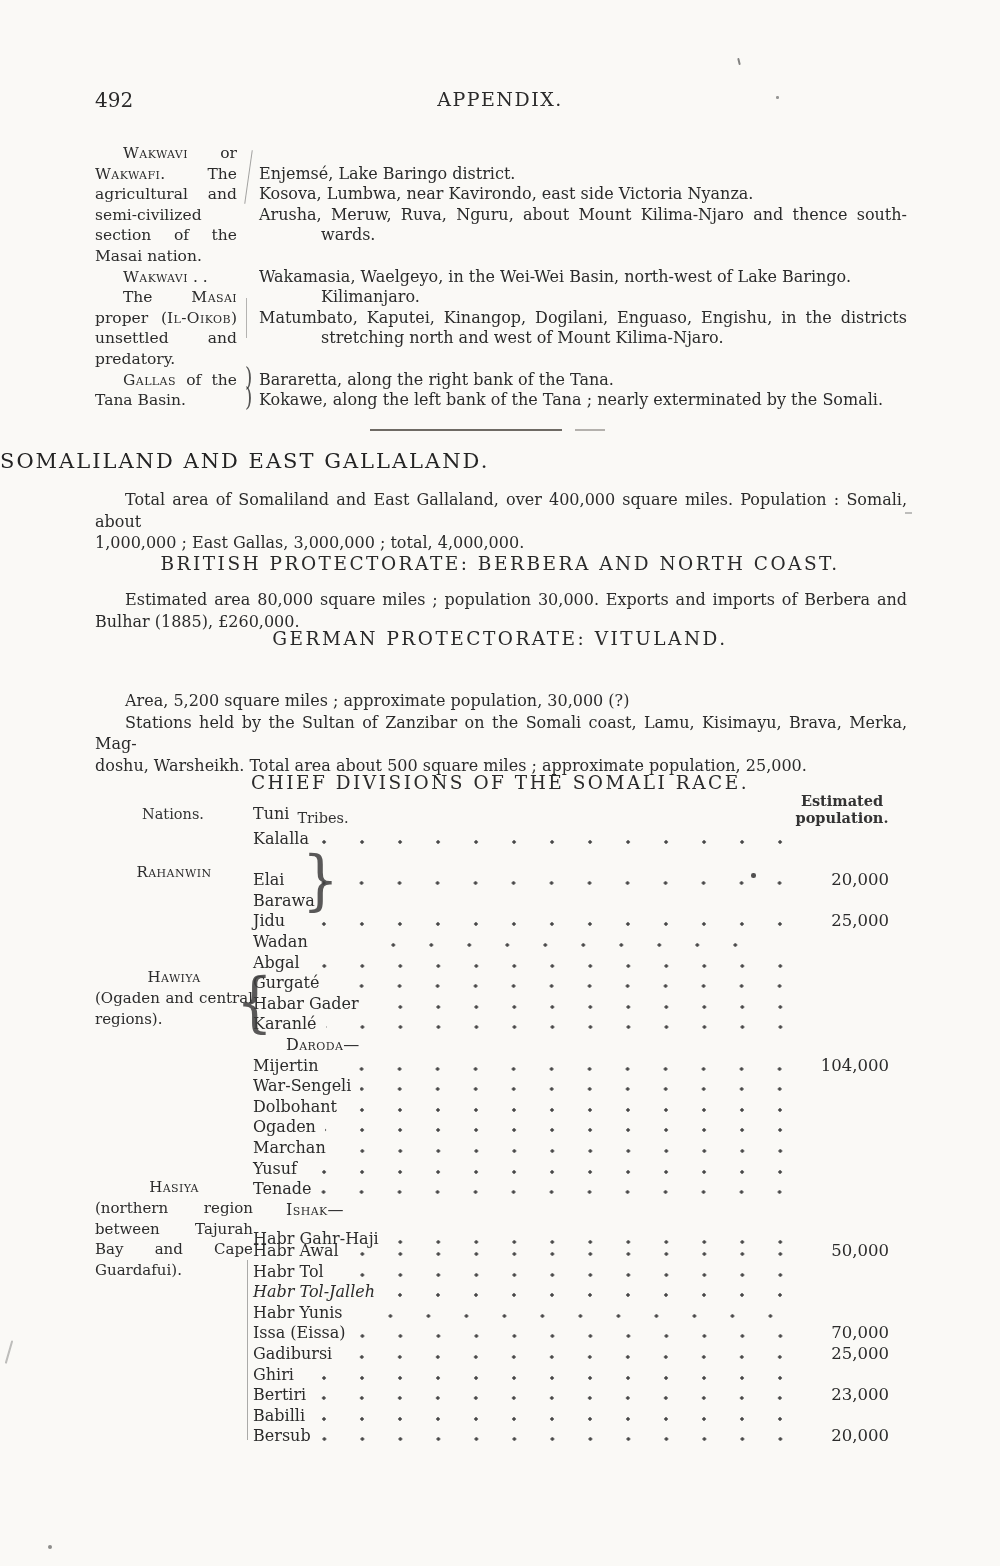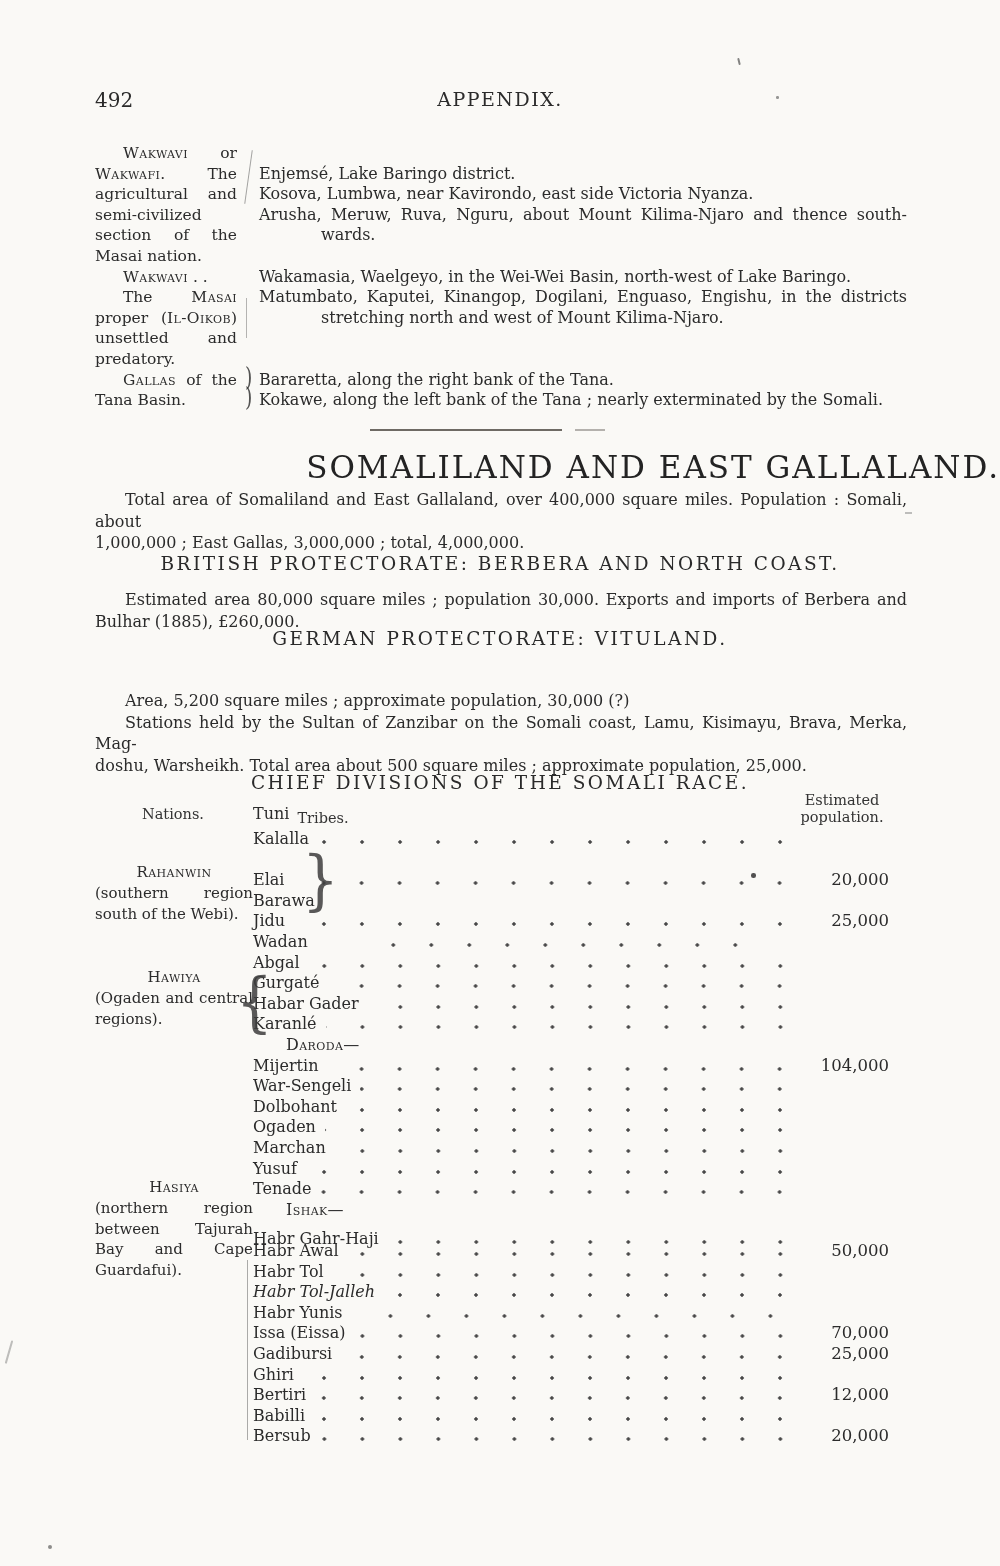--- a/index.html
+++ b/index.html
@@ -26,31 +26,31 @@
   .gz-line{position:relative;}
   .gz-line.j{text-align:justify;text-align-last:justify;}
   .gz-line.i{margin-left:62px;}
   .paren{position:absolute;left:-14px;top:-3px;font-size:19px;display:inline-block;
          transform:scaleY(1.35);opacity:.8;}
 
   
   .rule{background:#6e6a64;height:1.6px;}
 
   
-  .title-lg{left:0;right:0;text-align:right;font-size:31px;letter-spacing:2px;color:#232323;}
+  .title-lg{left:0;right:0;text-align:left;font-size:21px;letter-spacing:2px;color:#232323;}
   .title-md{left:0;right:0;text-align:center;font-size:18.5px;letter-spacing:2.5px;color:#2a2a2a;}
   .para{left:95px;width:812px;font-size:16px;line-height:21.5px;}
   .indent1{text-indent:30px;}
   .just{text-align:justify;text-align-last:justify;}
 
   
   .col-head{font-size:14.5px;color:#333;}
   #h-nations{left:95px;top:806px;width:156px;text-align:center;}
   #h-tribes{left:253px;top:810px;width:140px;text-align:center;}
-  #h-pop{left:795px;top:792px;width:94px;text-align:center;line-height:17px;}
+  #h-pop{left:795px;top:792px;width:94px;text-align:center;line-height:17px;font-weight:bold;}
 
   .t-row{position:absolute;left:253px;width:636px;height:21px;display:flex;
          align-items:baseline;font-size:16px;}
   .t-name{white-space:nowrap;padding-right:9px;}
   .t-leader{flex:1;align-self:flex-end;height:15px;
     background-image:radial-gradient(circle,#474747 1.5px,rgba(0,0,0,0) 1.8px);
     background-size:38px 10px;background-repeat:repeat-x;
     background-position:right 4px bottom 3px;}
   .t-leader.no{background:none;}
   .t-pop{width:86px;text-align:right;font-size:16.5px;white-space:nowrap;}
@@ -86,20 +86,21 @@
       </div>
       <div class="gz-entry">
         <div class="gz-label"><span class="sc">Wakwavi</span><span> .   .</span></div>
         <div class="gz-lines">
           <div class="gz-line"><span>Wakamasia, Waelgeyo, in the Wei-Wei Basin, north-west of Lake Baringo.</span></div>
         </div>
       </div>
       <div class="gz-entry">
         <div class="gz-label"><span>The </span><span class="sc">Masai</span><span> proper (</span><span class="sc">Il-Oikob</span><span>) unsettled and predatory.</span></div>
         <div class="gz-lines">
+          <div class="gz-line i"><span>Kilimanjaro.</span></div>
           <div class="gz-line j"><span>Matumbato, Kaputei, Kinangop, Dogilani, Enguaso, Engishu, in the districts</span></div>
           <div class="gz-line i"><span>stretching north and west of Mount Kilima-Njaro.</span></div>
         </div>
       </div>
       <div class="gz-entry">
         <div class="gz-label"><span class="sc">Gallas</span><span> of the Tana Basin.</span></div>
         <div class="gz-lines">
           <div class="gz-line"><span class="paren">)</span><span>Bararetta, along the right bank of the Tana.</span></div>
           <div class="gz-line"><span class="paren">)</span><span>Kokawe, along the left bank of the Tana ; nearly exterminated by the Somali.</span></div>
         </div>
@@ -133,21 +134,20 @@
 
   <div class="abs title-md" style="top:772px;">CHIEF DIVISIONS OF THE SOMALI RACE.</div>
 
   <div class="abs col-head" id="h-nations">Nations.</div>
   <div class="abs col-head" id="h-tribes">Tribes.</div>
   <div class="abs col-head" id="h-pop">Estimated population.</div>
 
   <div id="nations-layer">
       <div class="nation" style="top: 862px;">
         <div class="sc n-name">Rahanwin</div>
-        <div class="n-desc">(southern region south of the Webi).</div>
       </div>
       <div class="nation" style="top: 967px;">
         <div class="sc n-name">Hawiya</div>
         <div class="n-desc">(Ogaden and central regions).</div>
       </div>
       <div class="nation" style="top: 1177px;">
         <div class="sc n-name">Hasiya</div>
         <div class="n-desc">(northern region between Tajurah Bay and Cape Guardafui).</div>
       </div>
     </div>
@@ -279,21 +279,21 @@
         <span class="t-pop">25,000</span>
       </div>
       <div class="t-row" style="top: 1364.6px;">
         <span class="t-name">Ghiri</span>
         <span class="t-leader"></span>
         <span class="t-pop"></span>
       </div>
       <div class="t-row" style="top: 1385.2px;">
         <span class="t-name">Bertiri</span>
         <span class="t-leader"></span>
-        <span class="t-pop">12,000</span>
+        <span class="t-pop">23,000</span>
       </div>
       <div class="t-row" style="top: 1405.8px; justify-content: space-between;">
         <span class="t-name">Babilli</span>
         <span class="t-leader"></span>
         <span class="t-pop"></span>
       </div>
       <div class="t-row" style="top: 1426.4px;">
         <span class="t-name">Bersub</span>
         <span class="t-leader"></span>
         <span class="t-pop">20,000</span>

